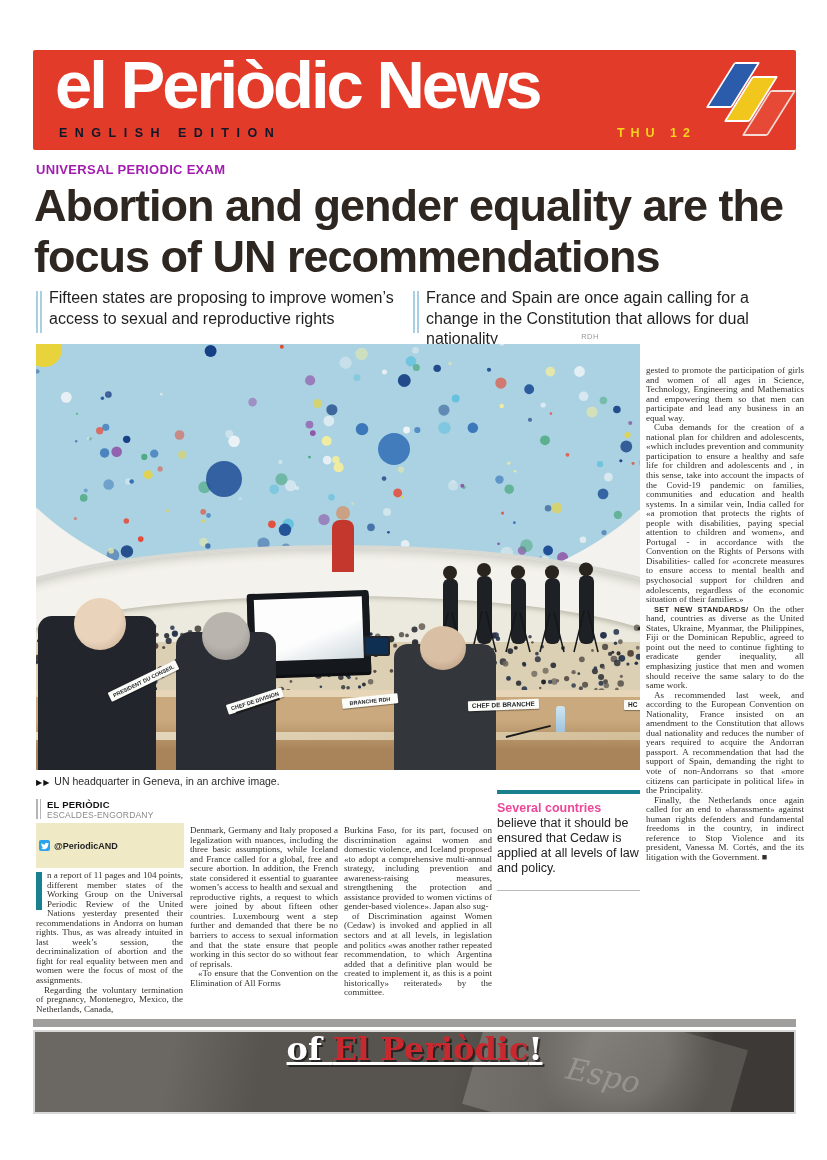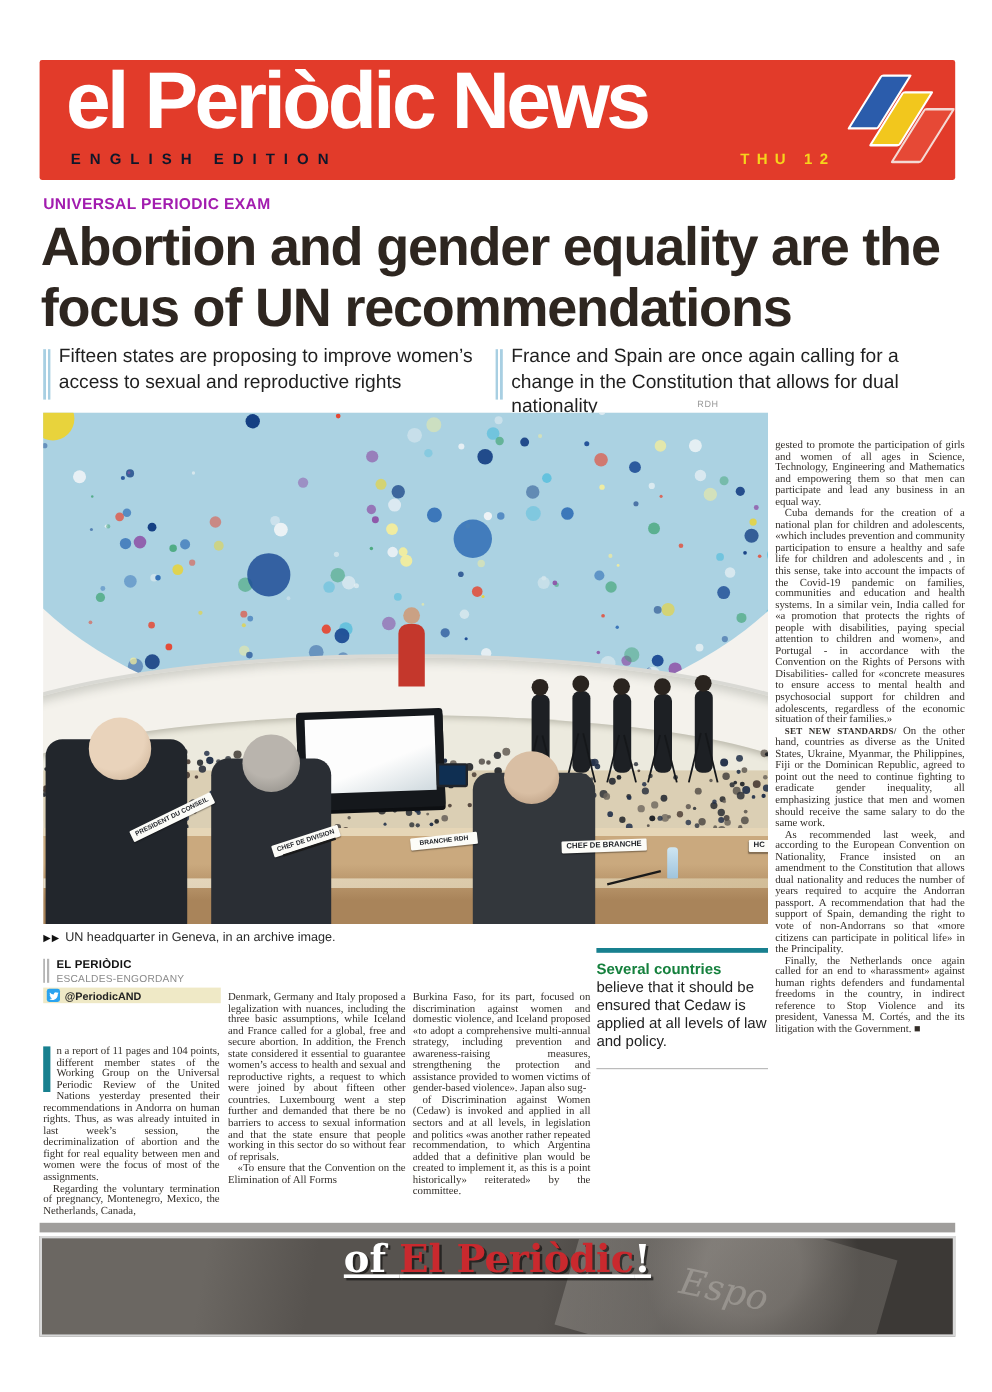--- a/index.html
+++ b/index.html
@@ -110,40 +110,40 @@
   
   .caption { position:absolute; left:36px; top:775px; font-size:10.5px; color:#2a2a2a; }
   .caption .arrows { color:#111; font-size:8px; letter-spacing:1px; margin-right:4px; }
   
   .byline { position:absolute; left:36px; top:799px; width:148px; }
   .byline-row { display:flex; }
   .byline-bars { width:5px; min-width:5px; height:20px; margin-right:6px;
     background:linear-gradient(90deg,#b5b5b5 0 1.5px,transparent 1.5px 3.5px,#b5b5b5 3.5px 5px); }
   .byline-name { font-size:9.5px; font-weight:bold; color:#111; letter-spacing:.2px; }
   .byline-loc { font-size:8.5px; color:#8a8a8a; letter-spacing:.2px; }
-  .twitter-strip { margin-top:3px; width:148px; background:#efe9c6; display:flex; align-items:center; padding:1px 3px;text-align:right; }
+  .twitter-strip { margin-top:3px; width:148px; background:#efe9c6; display:flex; align-items:center; padding:17px 3px;text-align:right; }
   .twitter-icon { width:11px; height:11px; background:#2aa3ef; border-radius:2px; margin-right:4px; display:flex; align-items:center; justify-content:center; }
   .twitter-handle { font-size:9px; font-weight:bold; color:#222; }
   
   .bodycol {
     position:absolute; font-family:"Liberation Serif", serif; font-size:9px;
     line-height:9.55px; color:#332e29; text-align:justify;margin-top:28px;
   }
   .bodycol p + p { text-indent:8px; }
   .col1 { left:36px; top:843px; width:147px; }
   .col2 { left:190px; top:798px; width:148px; }
   .col3 { left:344px; top:798px; width:148px; }
   .rightcol { left:646px; top:338px; width:158px; }
   .dropbar { float:left; width:6px; height:38px; background:#18808f; margin:1px 5px 0 0; }
-  .standards-label { font-family:Liberation Serif, serif; font-weight:bold; font-size:7.5px; letter-spacing:.2px; }
+  .standards-label { font-family:Liberation Sans, sans-serif; font-weight:bold; font-size:7.5px; letter-spacing:.2px; }
   
   .pullquote { position:absolute; left:497px; top:790px; width:143px; }
   .pullquote-bar { width:143px; height:4px; background:#18808f; margin-bottom:7px; }
   .pullquote-text { font-size:12.5px; line-height:15px; color:#222; border-bottom:1px solid #bbb; padding-bottom:14px; }
-  .pullquote-lead { font-weight:bold; color:#15803d; }
+  .pullquote-lead { font-weight:bold; color:#ec4899; }
   
   .divider { position:absolute; left:33px; top:1019px; width:763px; height:8px; background:#a09e9c; }
   .banner {
     position:absolute; left:33px; top:1030px; width:763px; height:84px;
     background:
       radial-gradient(circle at 78% 30%, rgba(120,115,110,.9) 0 40px, transparent 90px),
       linear-gradient(100deg, #6b6762 0 18%, #57534f 30% 55%, #3c3936 70% 100%),
       #55514d;
     border:2px solid #d8d8d8; overflow:hidden;
   }

